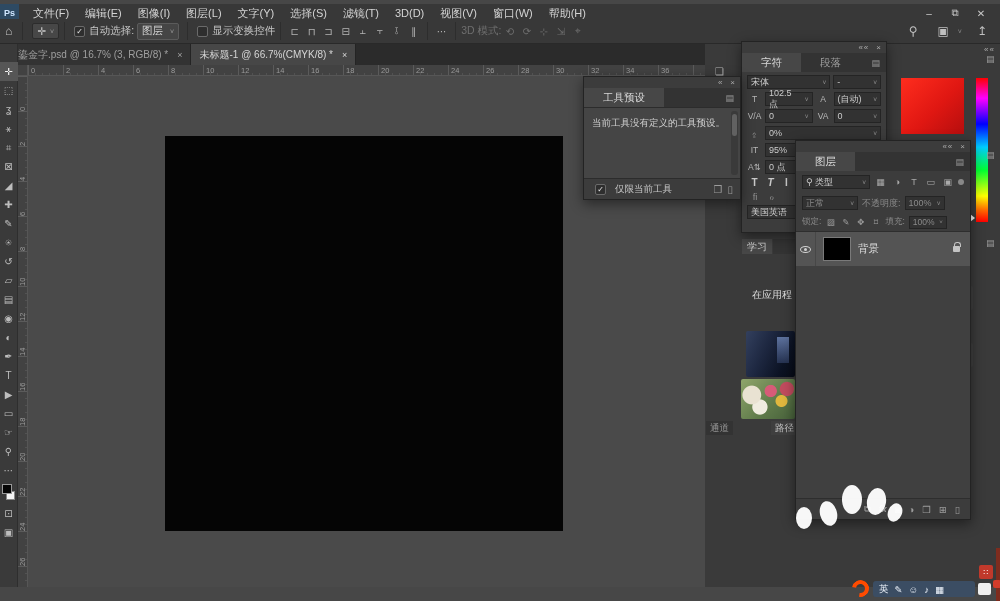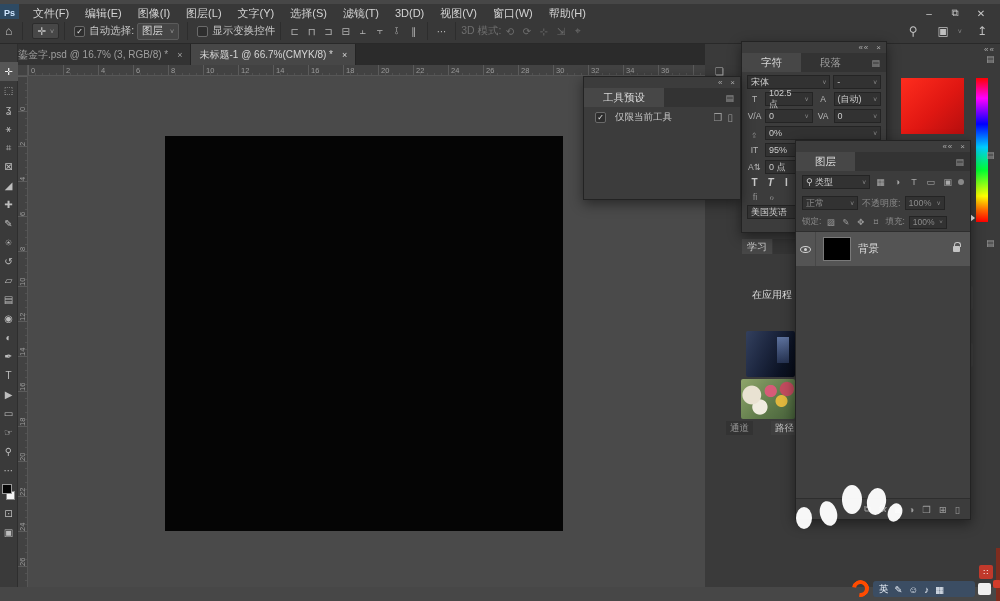--- a/index.html
+++ b/index.html
@@ -98,21 +98,21 @@
   #thumb2{position:absolute;left:741px;top:379px;width:54px;height:40px;border-radius:2px;z-index:2;
     background:
       radial-gradient(circle at 20% 40%,#e9e2d2 0 18%,transparent 20%),
       radial-gradient(circle at 55% 30%,#d85b78 0 14%,transparent 16%),
       radial-gradient(circle at 75% 55%,#e0b73e 0 12%,transparent 14%),
       radial-gradient(circle at 35% 70%,#f0ece0 0 16%,transparent 18%),
       radial-gradient(circle at 85% 25%,#c14b5e 0 12%,transparent 14%),
       linear-gradient(135deg,#8fa56b,#5f7a4a 60%,#46603a);}
   .chan-tab{position:absolute;top:421px;height:14px;padding:0 4px;font-size:9.5px;z-index:2;
     display:flex;align-items:center;justify-content:center;}
-  #tab-channels{left:726px;background:#333333;color:#9a9a9a;}
+  #tab-channels{left:706px;background:#333333;color:#9a9a9a;}
   #tab-paths{left:771px;background:#3f3f3f;color:#c0c0c0;}
 
   
   #color-panel{position:absolute;left:887px;top:44px;width:113px;height:226px;background:#3a3a3a;z-index:3;}
   #color-square{position:absolute;left:14px;top:34px;width:63px;height:56px;
     background:linear-gradient(135deg,#ff2d1e 0%,#e01712 55%,#b50e0e 100%);}
   #hue-strip{position:absolute;left:89px;top:34px;width:12px;height:144px;
     background:linear-gradient(180deg,#ff0000 0%,#ff00ff 14%,#0000ff 32%,#00ccff 48%,#00ff33 64%,#ffff00 82%,#ff6600 92%,#ff0000 100%);}
   #hue-pointer{position:absolute;left:83px;top:170px;width:0;height:0;
     border-top:4px solid transparent;border-bottom:4px solid transparent;border-left:5px solid #f0f0f0;}
@@ -539,20 +539,26 @@
 
   <div class="float-panel" id="tool-presets">
     <div class="fp-header">
       <span class="panel-collapse">«</span>
       <span>×</span>
     </div>
     <div class="fp-tabs">
       <span class="fp-tab active">工具预设</span>
       <span class="fp-menu">▤</span>
     </div>
+    <div id="tp-body">
+      <div id="tp-message">当前工具没有定义的工具预设。</div>
+      <div id="tp-scroll">
+          <div id="tp-thumb"></div>
+        </div>
+    </div>
     <div id="tp-footer">
       <span class="cb">✓</span>
       <span class="lbl">仅限当前工具</span>
       <span class="ficon" id="tp-new">❒</span>
       <span class="ficon">▯</span>
     </div>
   </div>
 
   <div id="paw">
     <span class="toe toe5"></span>

